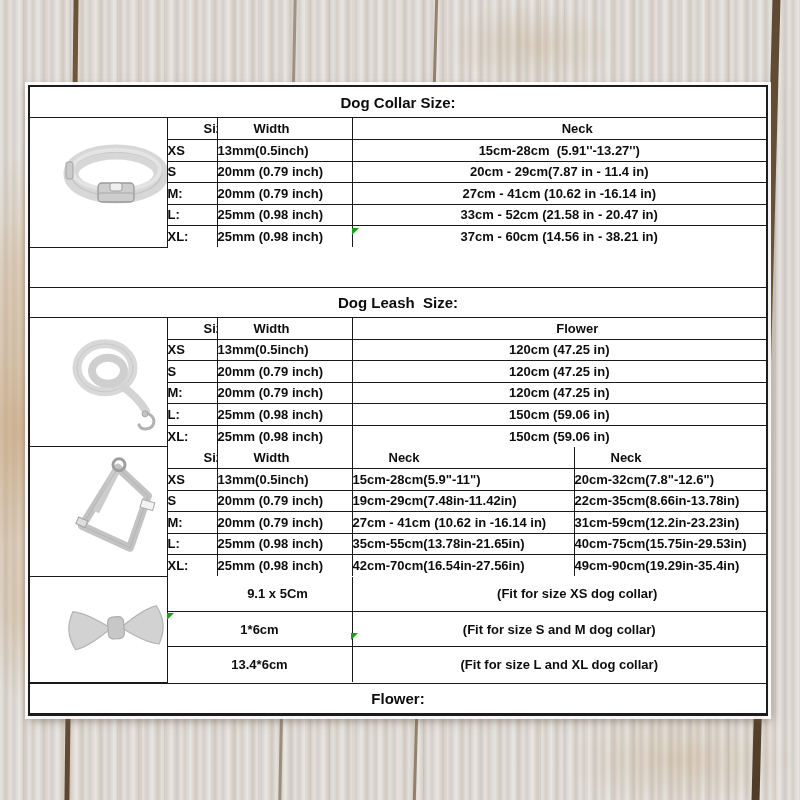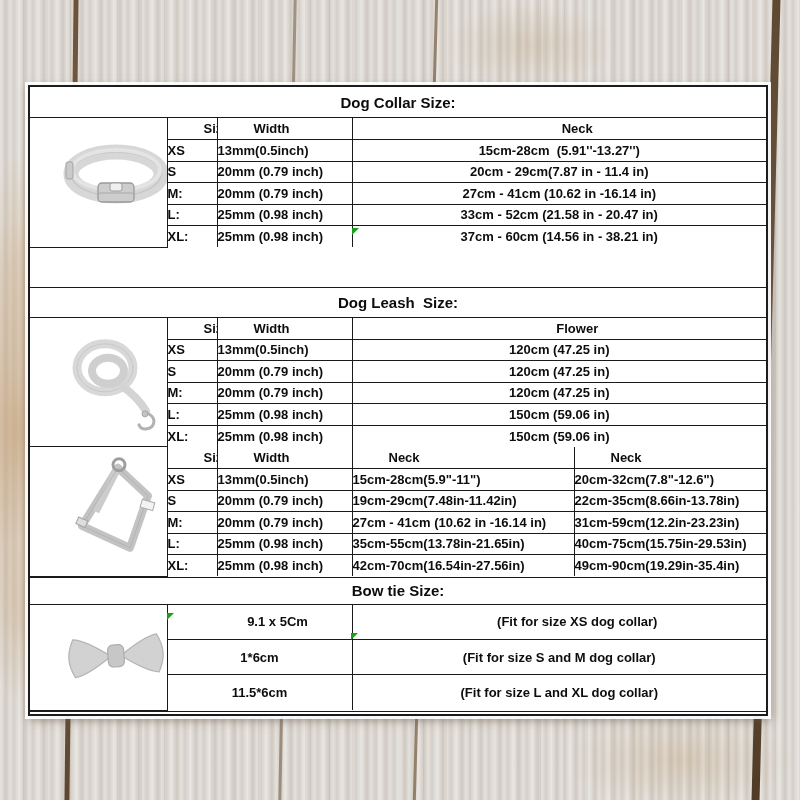--- a/index.html
+++ b/index.html
@@ -255,21 +255,20 @@
     </tr>
     <tr>
       <td class="al">XL:</td>
       <td class="al">25mm (0.98 inch)</td>
       <td class="al">42cm-70cm(16.54in-27.56in)</td>
       <td class="al">49cm-90cm(19.29in-35.4in)</td>
     </tr>
     </tbody>
   </table>
 
-  <div class="title-row t-bowtie">Bow tie Size:</div>
   <table class="sec bowtie">
     <colgroup>
         <col style="width:137px">
         <col style="width:185px">
         <col>
       </colgroup>
     <tbody>
     <tr>
       <td class="img-cell" rowspan="3">
         <div class="img-wrap">
@@ -283,21 +282,21 @@
         </div>
       </td>
       <td class="ac">9.1 x 5Cm</td>
       <td class="ac">(Fit for size XS dog collar)</td>
     </tr>
     <tr>
       <td class="ac">1*6cm</td>
       <td class="ac">(Fit for size S and M dog collar)</td>
     </tr>
     <tr>
-      <td class="ac">11.5*6cm</td>
+      <td class="ac">13.4*6cm</td>
       <td class="ac">(Fit for size L and XL dog collar)</td>
     </tr>
     </tbody>
   </table>
 
   <div class="title-row t-flower">Flower:</div>
 
   <div class="gtri gt1"></div>
   <div class="gtri gt2"></div>
   <div class="gtri gt3"></div>

